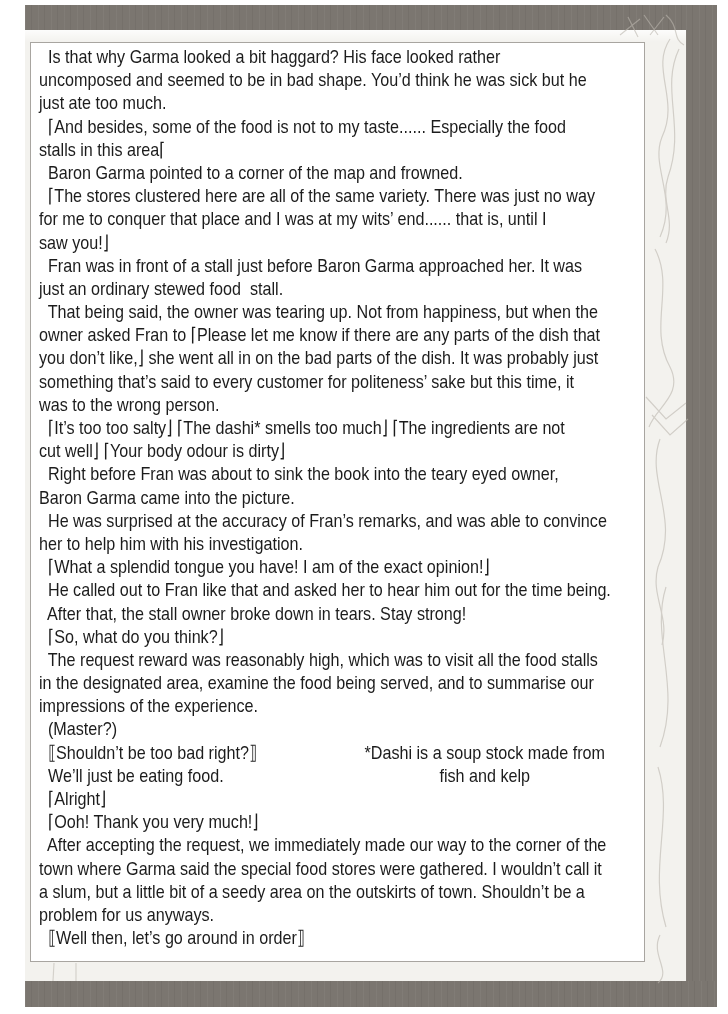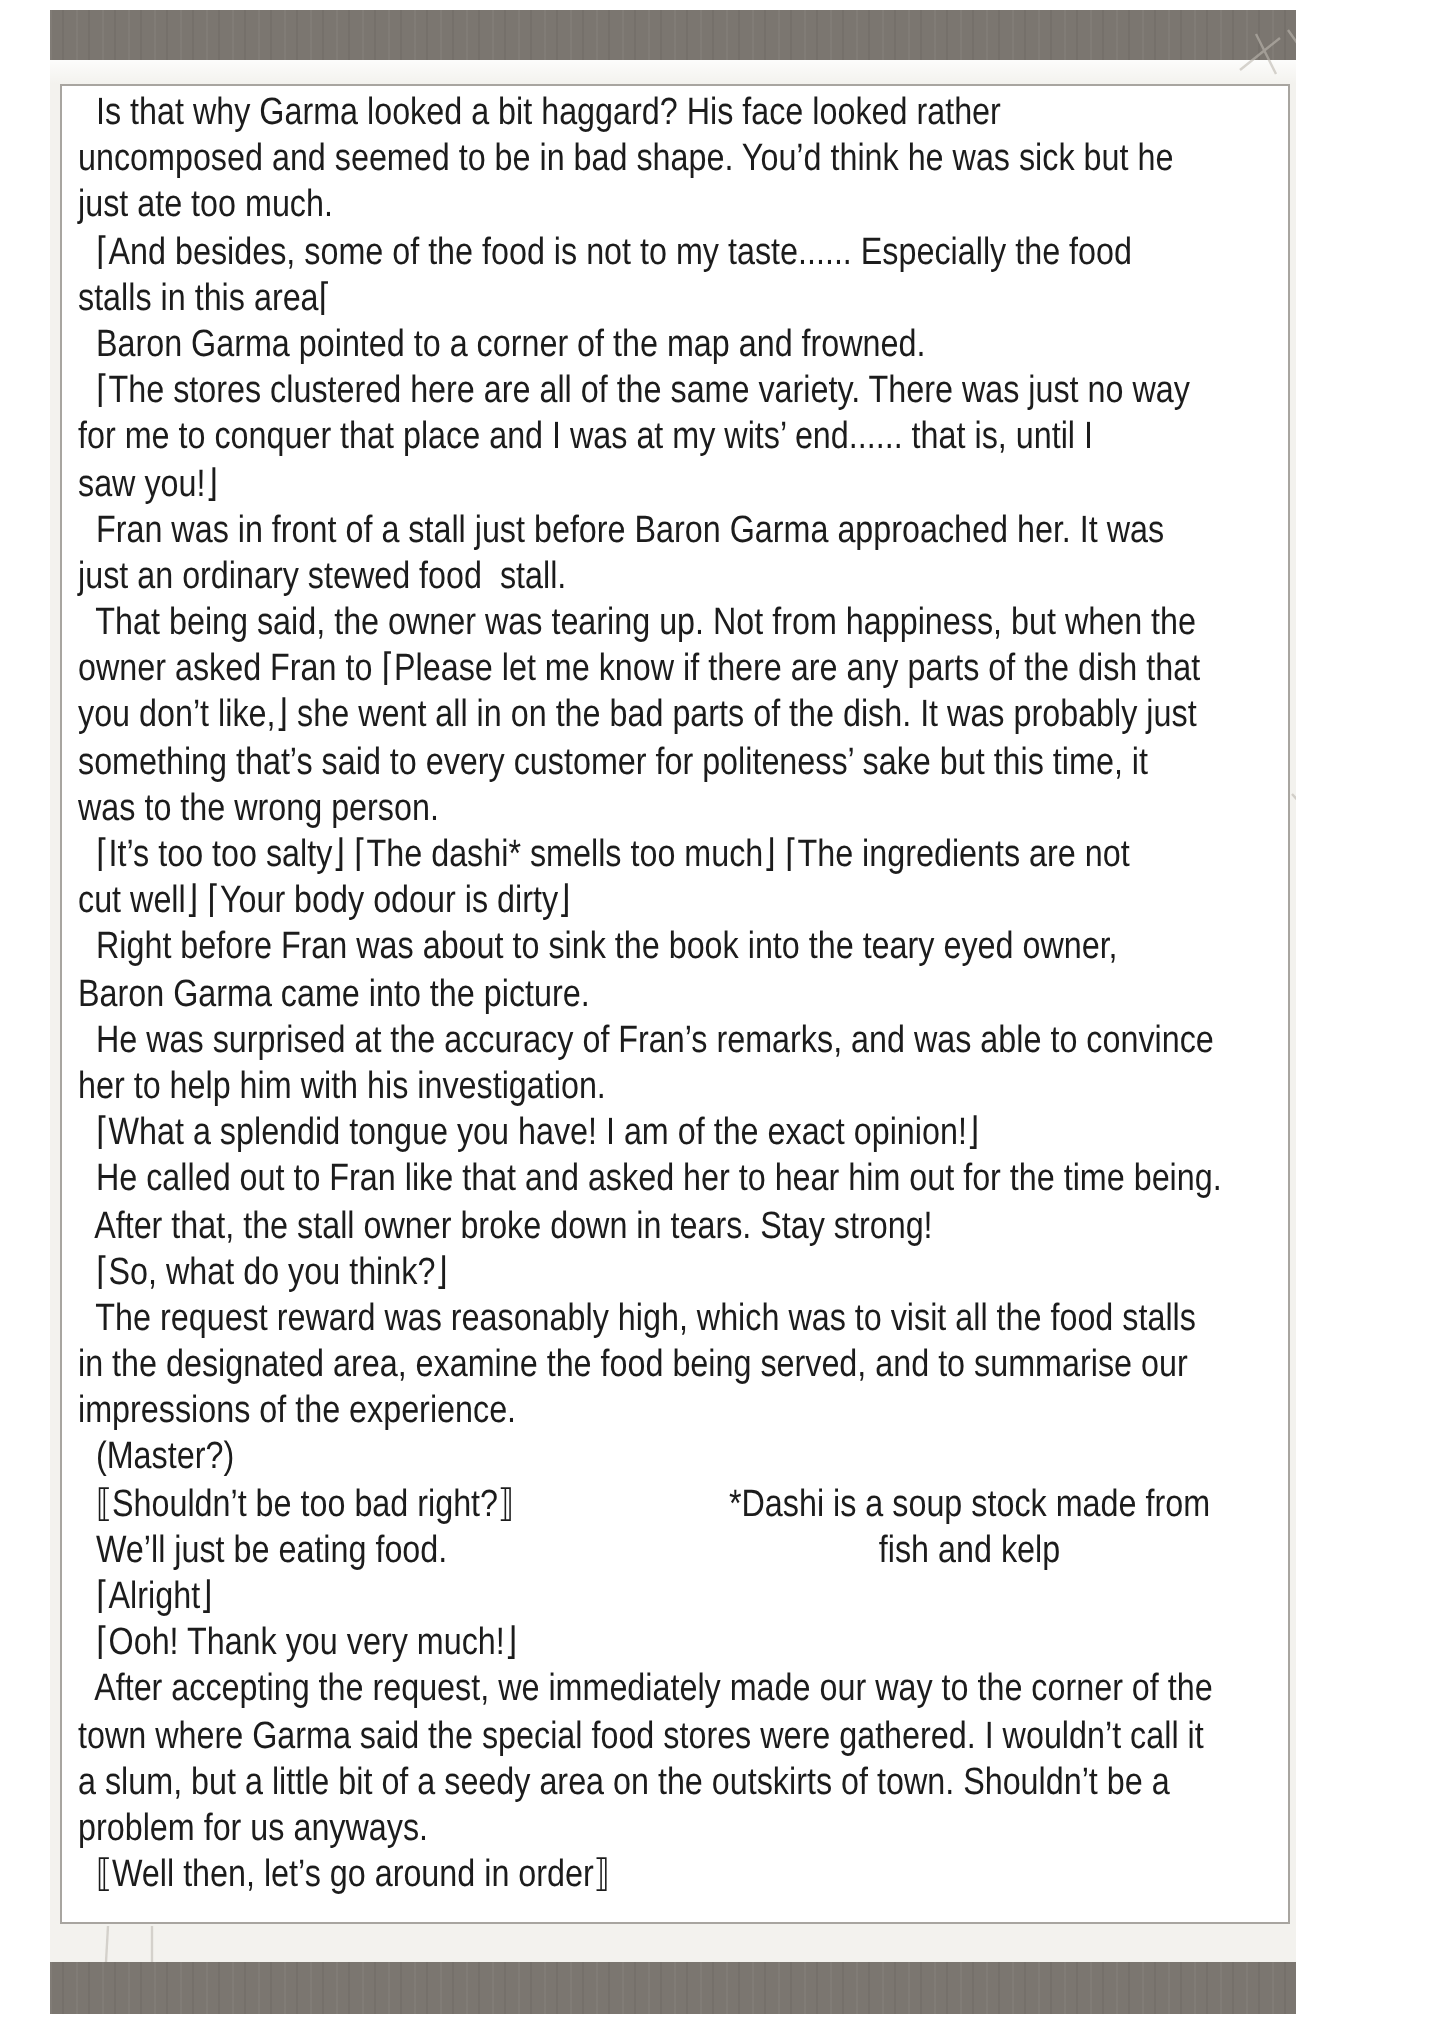--- a/index.html
+++ b/index.html
@@ -1,21 +1,21 @@
 <!DOCTYPE html>
 <html style="--frame_color: #7b7670; --strip_color: #f3f2ee; --box_border_color: #a8a5a0; --ink_color: #1c1c1c; --art_color: #bcb7af;"><head>
 <meta charset="utf-8">
 <style>
   html,body{margin:0;padding:0;}
   body{
     width:728px;height:1014px;position:relative;background:#ffffff;
     font-family:"Liberation Sans","DejaVu Sans",sans-serif;
     overflow:hidden;
   }
-  .page{position:absolute;left:0;top:0;width:648px;height:1014px;background:#fff;overflow:hidden;}
+  .page{position:absolute;left:0;top:0;width:728px;height:1014px;background:#fff;overflow:hidden;}
 
   
   .band{position:absolute;background:var(--frame_color,#7b7670);}
   .band::after{
     content:"";position:absolute;inset:0;
     background:repeating-linear-gradient(90deg,
       rgba(255,255,255,.045) 0 1px, transparent 1px 6px,
       rgba(0,0,0,.05) 6px 7px, transparent 7px 13px);
   }
   .band-top{left:25px;top:5px;width:692px;height:25px;}

